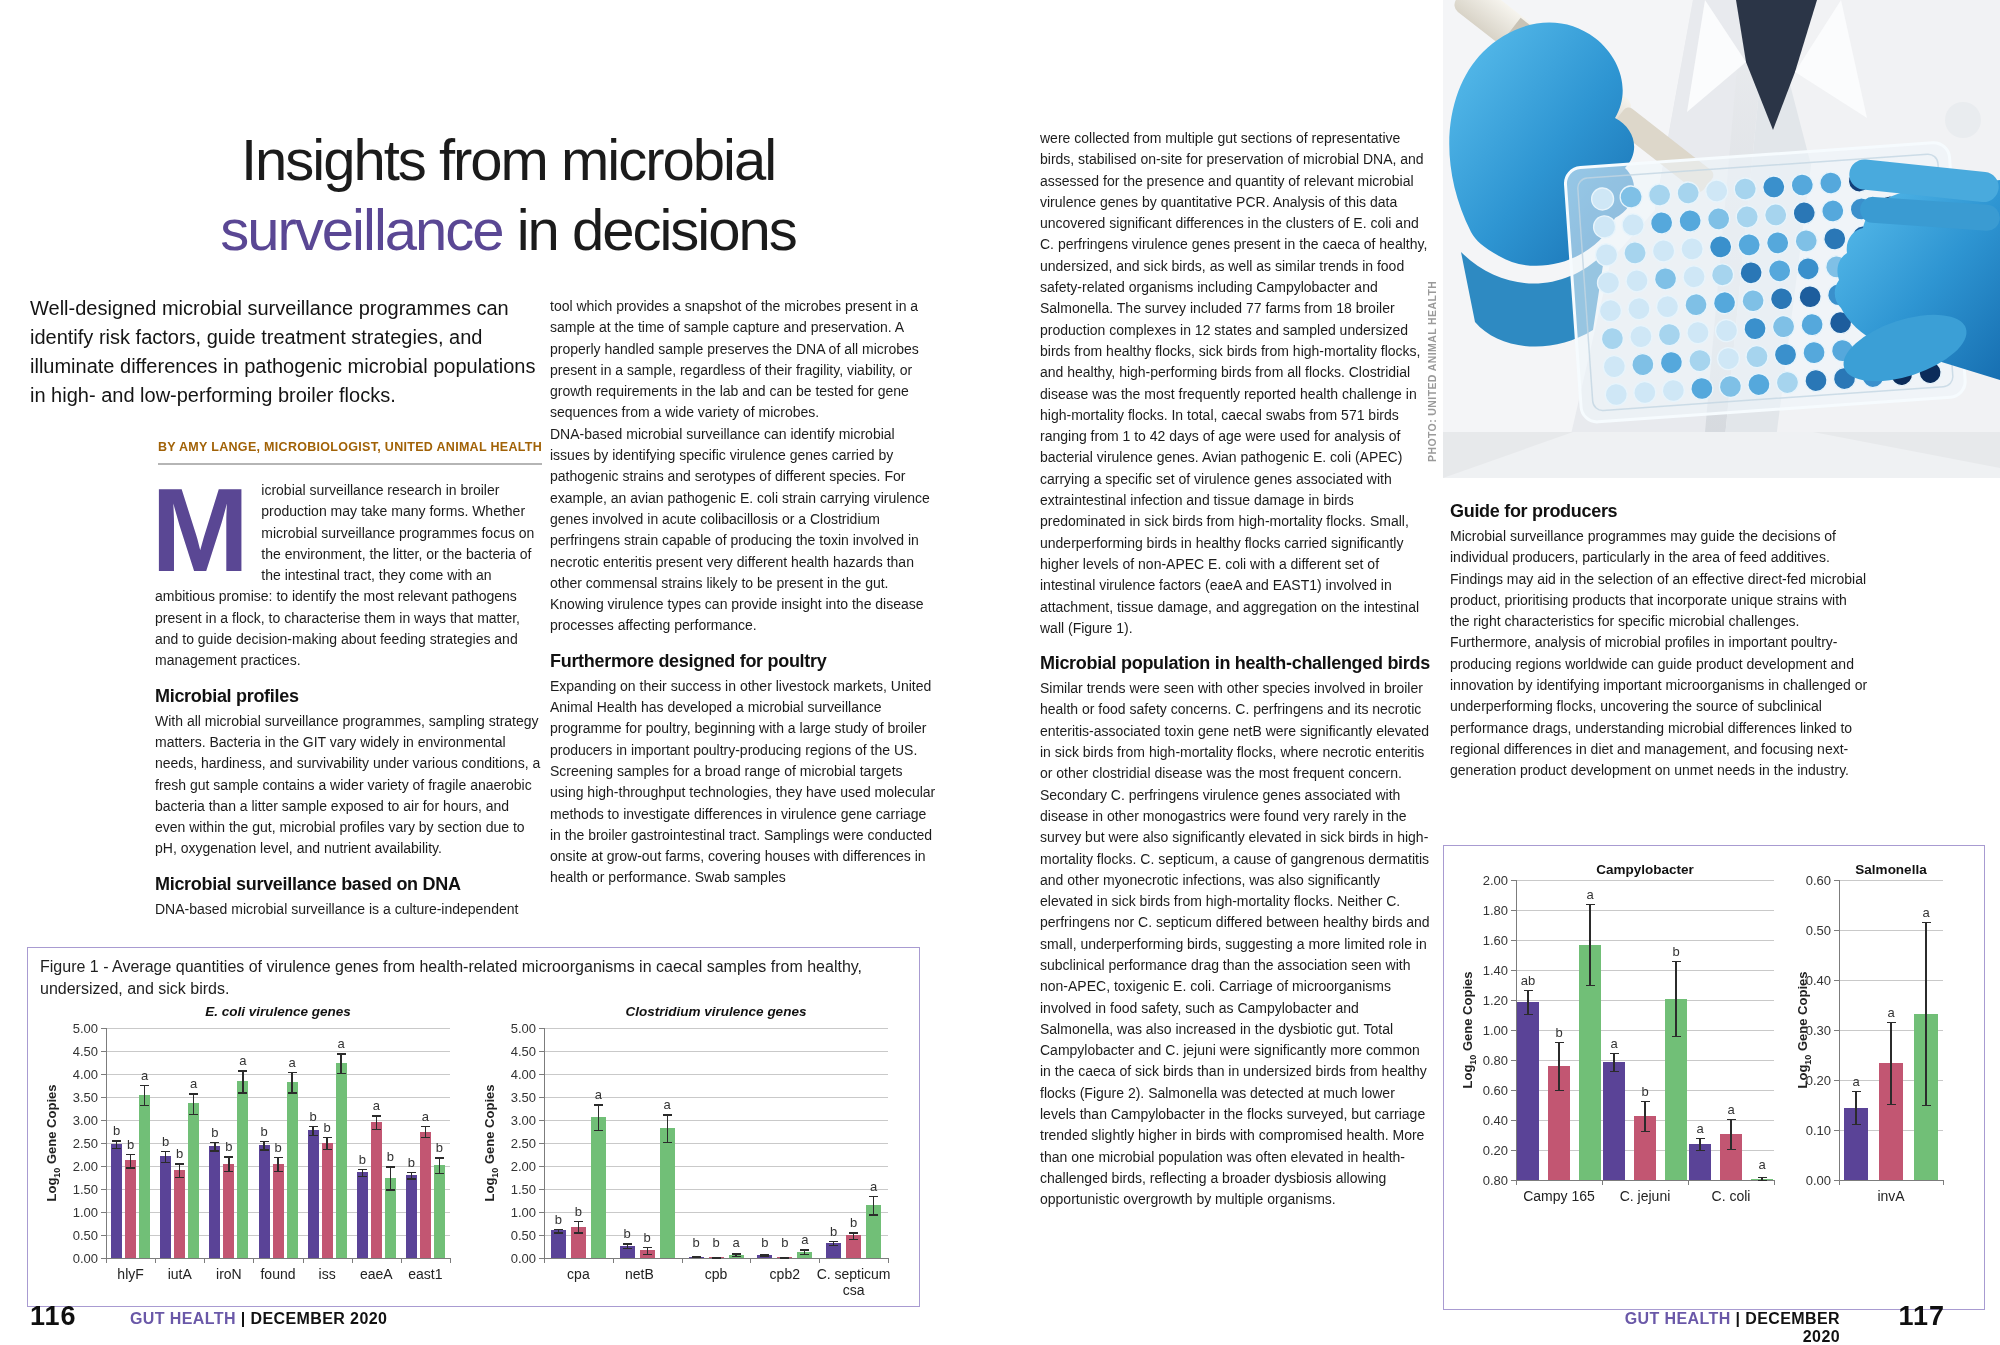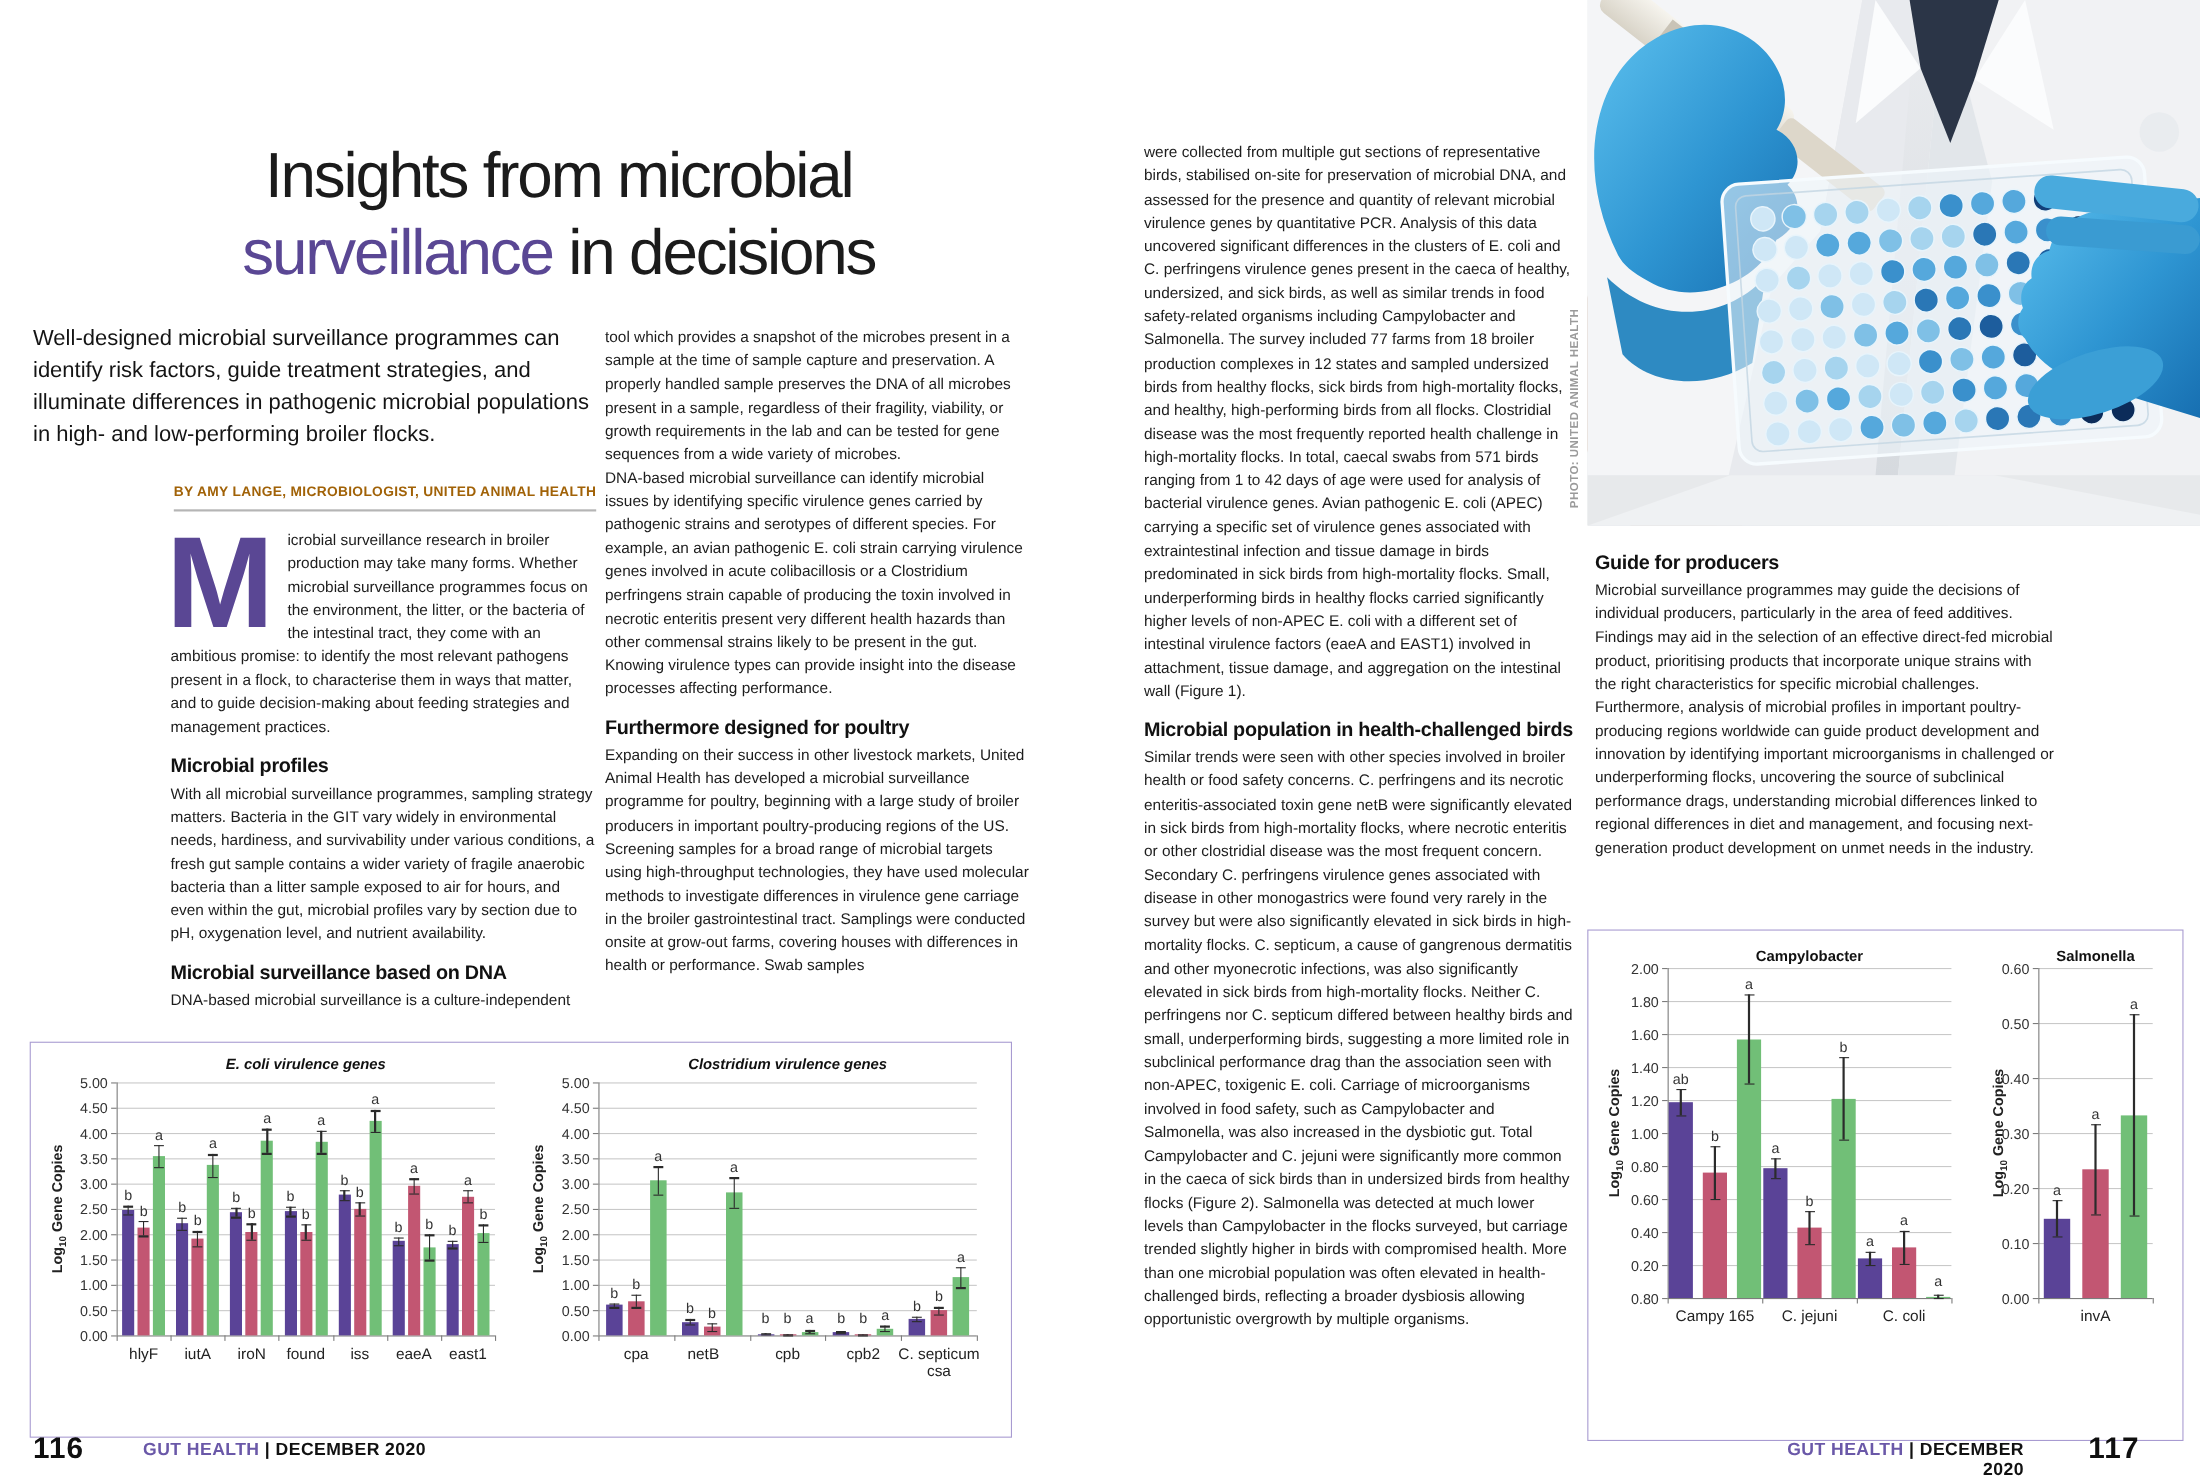--- a/index.html
+++ b/index.html
@@ -36,21 +36,21 @@
   .photo-credit{left:1426px;top:462px;transform:rotate(-90deg);transform-origin:0 0;
     font-size:10.5px;color:#9a9a9a;letter-spacing:0.4px;white-space:nowrap;font-weight:bold;}
 
   
   .figure{position:absolute;border:1.5px solid #a89bd1;background:#ffffff;padding:8px 12px;}
   .figure1{left:27px;top:947px;width:893px;height:360px;}
   .figure2{left:1443px;top:845px;width:542px;height:465px;}
   .fig-caption{font-size:16px;line-height:22px;color:#1e1e1e;}
   .figure2 .fig-caption{font-size:17px;line-height:23.5px;}
   .fig-charts{display:flex;gap:10px;margin-top:4px;}
-  .figure2 .fig-charts{gap:14px;margin-top:8px;}
+  .figure2 .fig-charts{gap:0;margin-top:8px;}
   .chart{position:relative;flex:0 0 auto;}
   .chart-title{position:absolute;font-size:13.5px;font-weight:bold;text-align:center;color:#111;}
   .chart-title.italic{font-style:italic;}
   .chart-ylabel{position:absolute;font-size:13px;font-weight:bold;color:#222;text-align:center;
     transform-origin:0 0;transform:rotate(-90deg);}
   .chart-ylabel sub{font-size:9px;}
   .ytick-label{position:absolute;font-size:13px;color:#333;text-align:right;}
   .xtick-label{position:absolute;font-size:14px;color:#222;text-align:center;line-height:16px;}
   .gridline{position:absolute;height:1px;background:#c9c9c9;}
   .axis{position:absolute;background:#7c7c7c;}
@@ -87,20 +87,21 @@
 </div>
 
 <div class="col col2" data-name="body-column-2">
   <p data-name="paragraph">tool which provides a snapshot of the microbes present in a sample at the time of sample capture and preservation. A properly handled sample preserves the DNA of all microbes present in a sample, regardless of their fragility, viability, or growth requirements in the lab and can be tested for gene sequences from a wide variety of microbes.</p>
   <p data-name="paragraph">DNA-based microbial surveillance can identify microbial issues by identifying specific virulence genes carried by pathogenic strains and serotypes of different species. For example, an avian pathogenic E. coli strain carrying virulence genes involved in acute colibacillosis or a Clostridium perfringens strain capable of producing the toxin involved in necrotic enteritis present very different health hazards than other commensal strains likely to be present in the gut. Knowing virulence types can provide insight into the disease processes affecting performance.</p>
   <h2 data-name="section-heading-surveillance-poultry">Furthermore designed for poultry</h2>
   <p data-name="paragraph">Expanding on their success in other livestock markets, United Animal Health has developed a microbial surveillance programme for poultry, beginning with a large study of broiler producers in important poultry-producing regions of the US. Screening samples for a broad range of microbial targets using high-throughput technologies, they have used molecular methods to investigate differences in virulence gene carriage in the broiler gastrointestinal tract. Samplings were conducted onsite at grow-out farms, covering houses with differences in health or performance. Swab samples</p>
 </div>
 
 <div class="figure figure1" data-name="figure-1">
+  <div class="fig-caption" data-name="figure-1-caption">Figure 1 - Average quantities of virulence genes from health-related microorganisms in caecal samples from healthy, undersized, and sick birds.</div>
   <div class="fig-charts" data-name="figure-1-charts">
     <div class="chart" id="chart-ecoli" data-name="chart-ecoli-virulence-genes" style="width: 428px; height: 302px;">
         <div class="chart-title italic" data-name="chart-title" style="left: 66px; top: 0px; width: 344px;">E. coli virulence genes</div>
         <div class="chart-ylabel" data-name="y-axis-label" style="left: 4px; top: 254px; width: 230px;">Log<sub>10</sub> Gene Copies</div>
         <div class="gridline" data-name="gridline" style="left: 66px; top: 24px; width: 344px;"></div>
         <div class="tickmark" data-name="y-tick" style="left: 61px; top: 24px; width: 5px; height: 1px;"></div>
         <div class="ytick-label" data-name="y-tick-label" style="left: 14px; top: 17px; width: 44px;">5.00</div>
         <div class="gridline" data-name="gridline" style="left: 66px; top: 47px; width: 344px;"></div>
         <div class="tickmark" data-name="y-tick" style="left: 61px; top: 47px; width: 5px; height: 1px;"></div>
         <div class="ytick-label" data-name="y-tick-label" style="left: 14px; top: 40px; width: 44px;">4.50</div>

